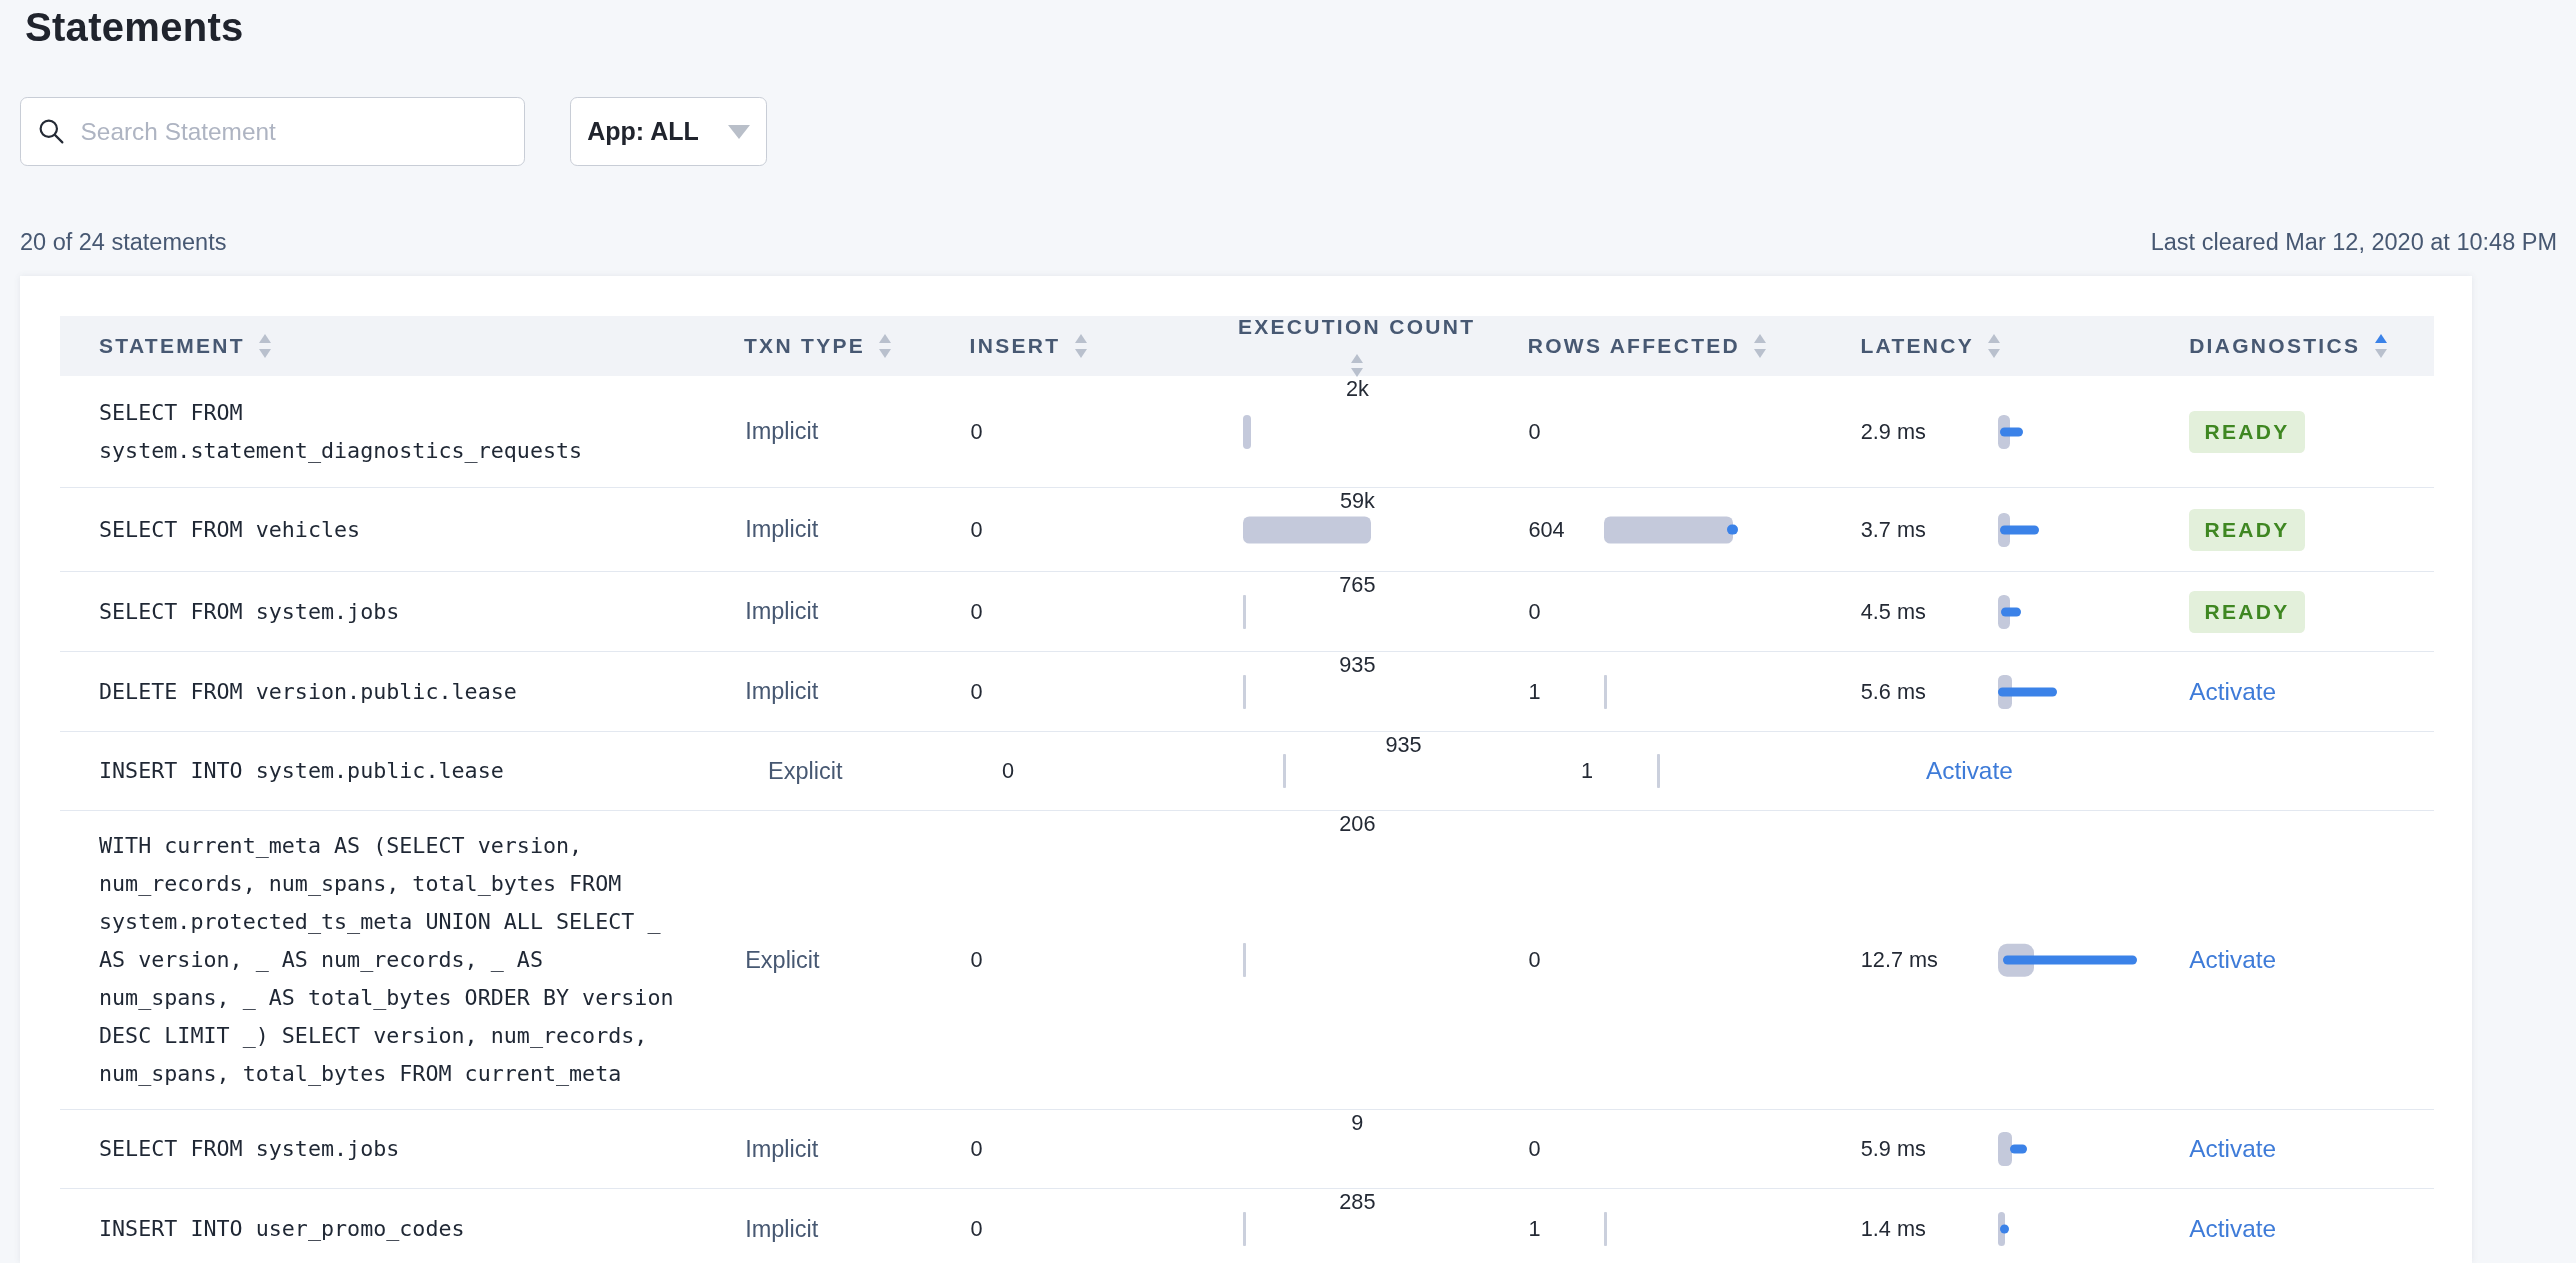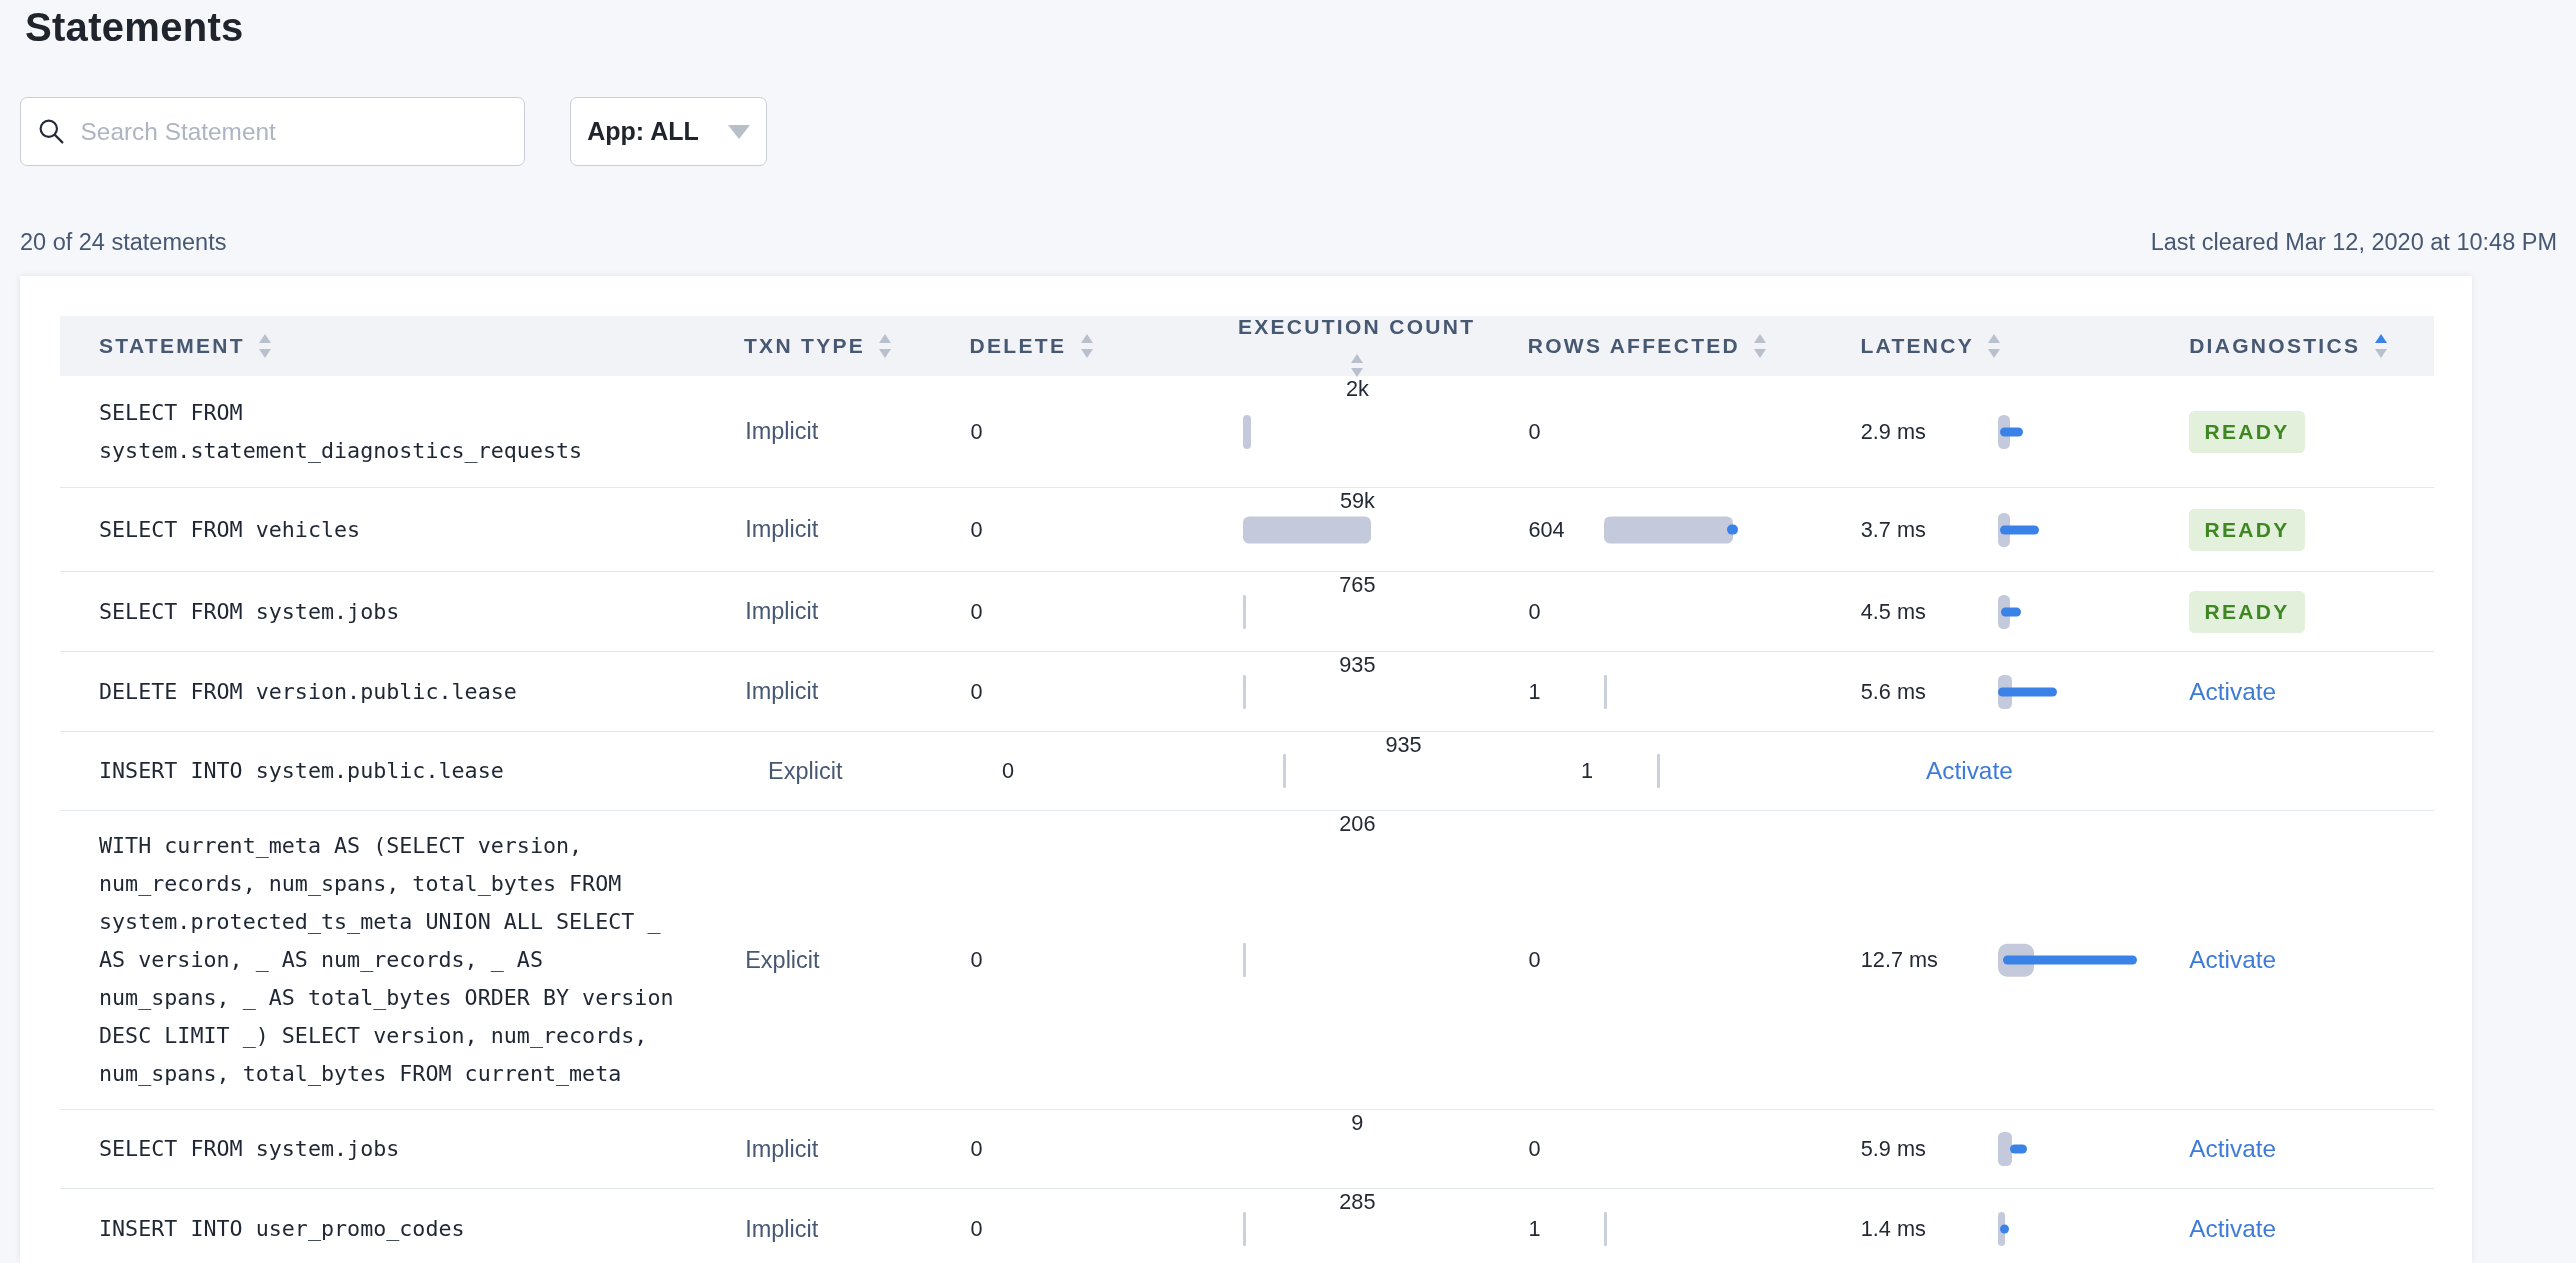--- a/index.html
+++ b/index.html
@@ -140,21 +140,21 @@
           </span>
         </div>
         <div class="th c1">
           <span>TXN TYPE</span>
           <span class="sort">
             <span class="tri-up"></span>
             <span class="tri-down"></span>
           </span>
         </div>
         <div class="th c2">
-          <span>DELETE</span>
+          <span>INSERT</span>
           <span class="sort">
             <span class="tri-up"></span>
             <span class="tri-down"></span>
           </span>
         </div>
         <div class="th c3">
           <span>EXECUTION COUNT</span>
           <span class="sort">
             <span class="tri-up"></span>
             <span class="tri-down"></span>

